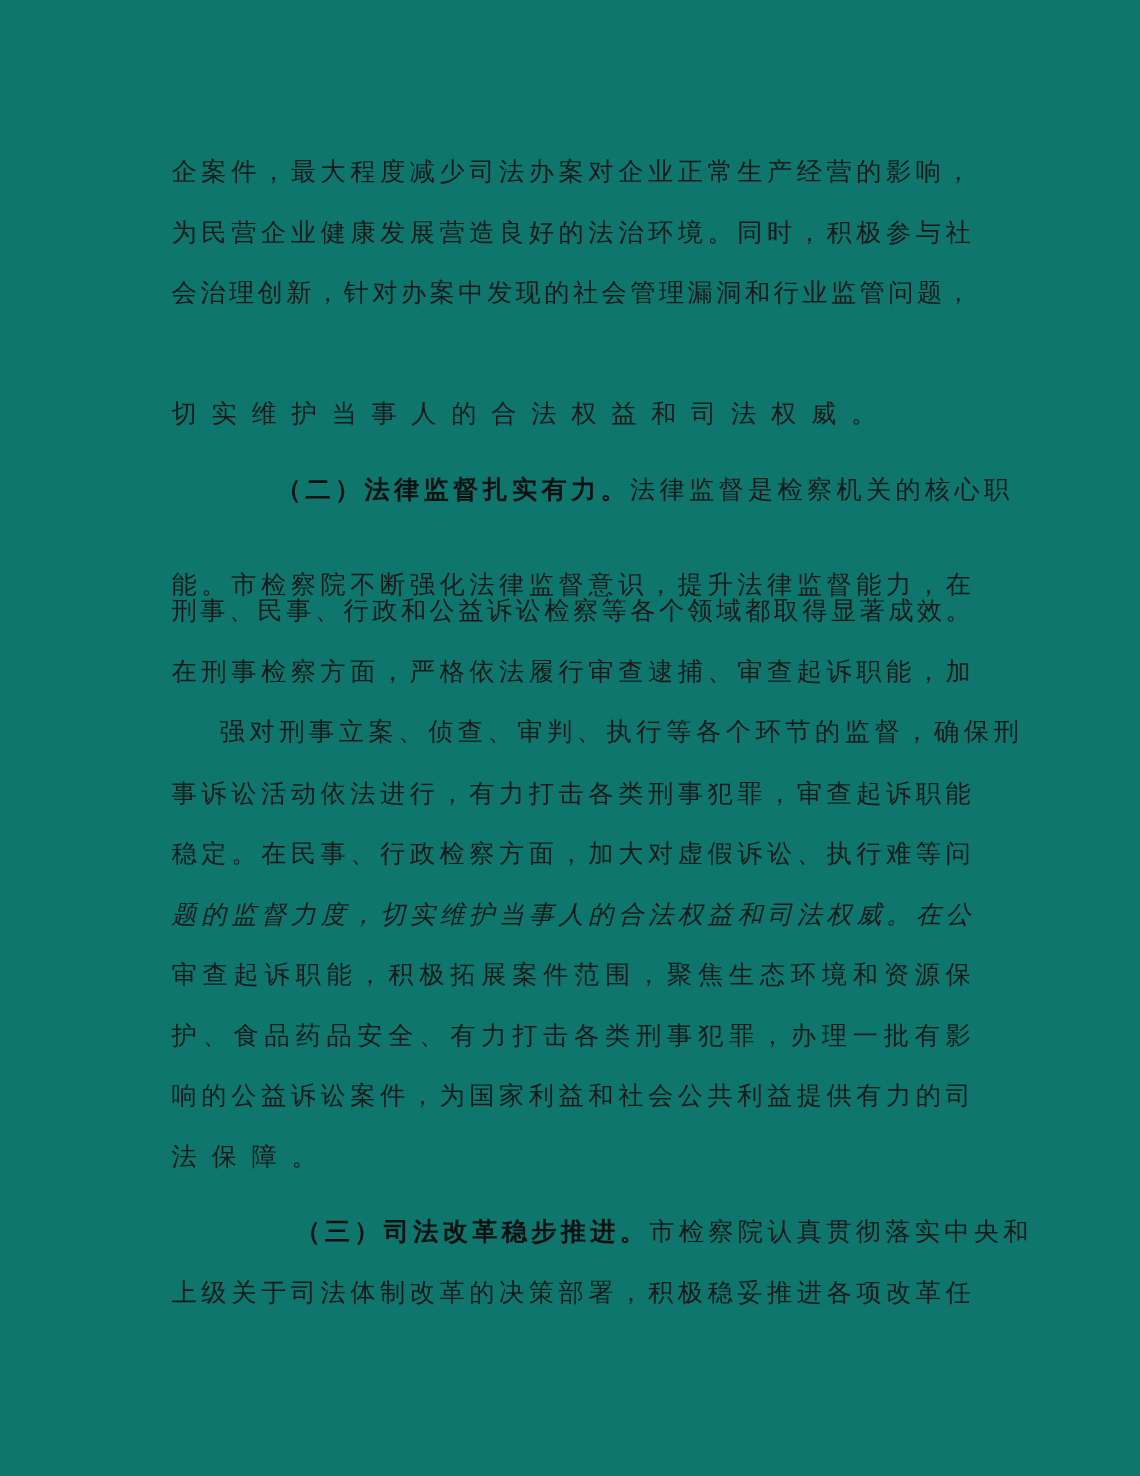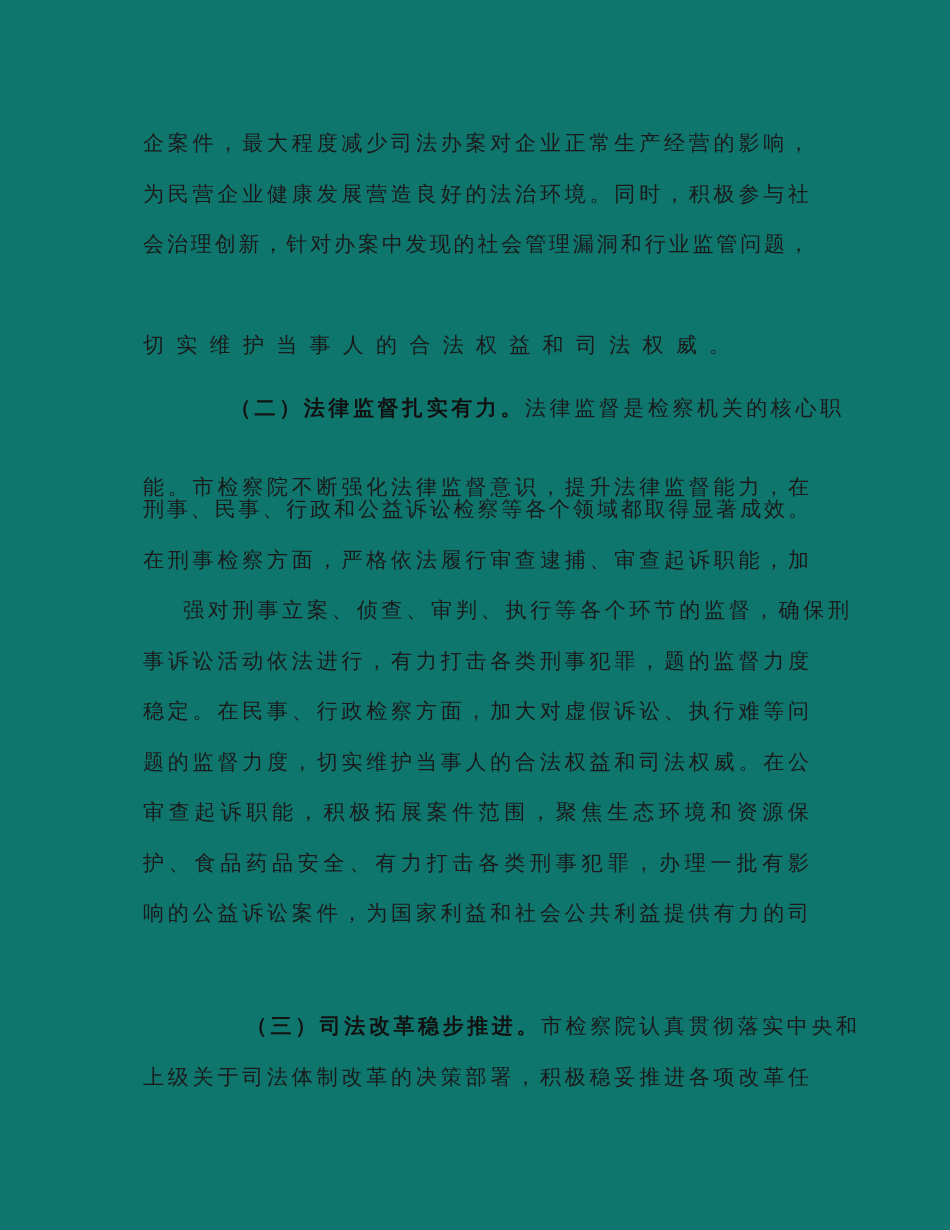--- a/index.html
+++ b/index.html
@@ -38,25 +38,26 @@
   <div class="line" style="top: 227px; letter-spacing: 0px;">会治理创新，针对办案中发现的社会管理漏洞和行业监管问题，</div>
   <div class="line last" style="top:328px">切实维护当事人的合法权益和司法权威。</div>
 
   <div class="line indent" style="top: 391px; letter-spacing: 0px; margin-left: 32px;">
     <span class="heading">（二）法律监督扎实有力。</span><span class="body-run">法律监督是检察机关的核心职</span>
   </div>
   <div class="line" style="top: 442px; letter-spacing: 0px; margin-top: 28px;">能。市检察院不断强化法律监督意识，提升法律监督能力，在</div>
   <div class="line" style="top: 492px; letter-spacing: 0px;">刑事、民事、行政和公益诉讼检察等各个领域都取得显著成效。</div>
   <div class="line" style="top: 543px; letter-spacing: 0px;">在刑事检察方面，严格依法履行审查逮捕、审查起诉职能，加</div>
   <div class="line" style="top: 593px; letter-spacing: 0px; margin-left: 40px;">强对刑事立案、侦查、审判、执行等各个环节的监督，确保刑</div>
-  <div class="line" style="top: 644px; letter-spacing: 0px;">事诉讼活动依法进行，有力打击各类刑事犯罪，题的监督力度</div>
+  <div class="line" style="top: 644px; letter-spacing: 0px;">事诉讼活动依法进行，有力打击各类刑事犯罪，审查起诉职能</div>
   <div class="line" style="top: 694px; letter-spacing: 0px;">稳定。在民事、行政检察方面，加大对虚假诉讼、执行难等问</div>
-  <div class="line" style="top: 745px; letter-spacing: 0px;">题的监督力度，切实维护当事人的合法权益和司法权威。在公</div>
+  <div class="line" style="top: 745px; letter-spacing: 0px; font-style: italic;">题的监督力度，切实维护当事人的合法权益和司法权威。在公</div>
   <div class="line" style="top: 795px; letter-spacing: 0px;">审查起诉职能，积极拓展案件范围，聚焦生态环境和资源保</div>
   <div class="line" style="top: 846px; letter-spacing: 0px;">护、食品药品安全、有力打击各类刑事犯罪，办理一批有影</div>
   <div class="line" style="top: 896px; letter-spacing: 0px;">响的公益诉讼案件，为国家利益和社会公共利益提供有力的司</div>
+  <div class="line last" style="top:947px">法保障。</div>
 
   <div class="line indent" style="top: 1009px; letter-spacing: 0px; margin-left: 48px;">
     <span class="heading">（三）司法改革稳步推进。</span><span class="body-run">市检察院认真贯彻落实中央和</span>
   </div>
   <div class="line" style="top: 1060px; letter-spacing: 0px;">上级关于司法体制改革的决策部署，积极稳妥推进各项改革任</div>
 
 </div>
 
 </body></html>

